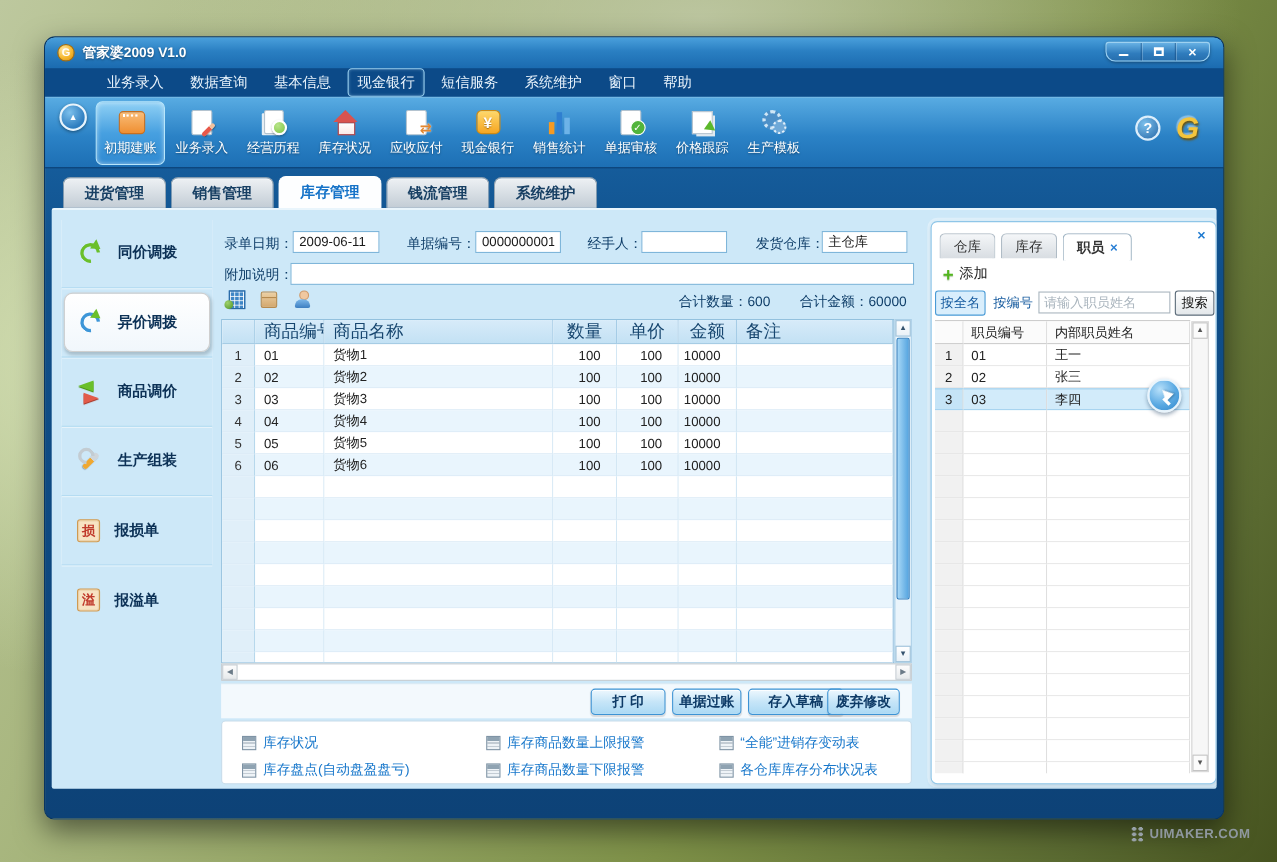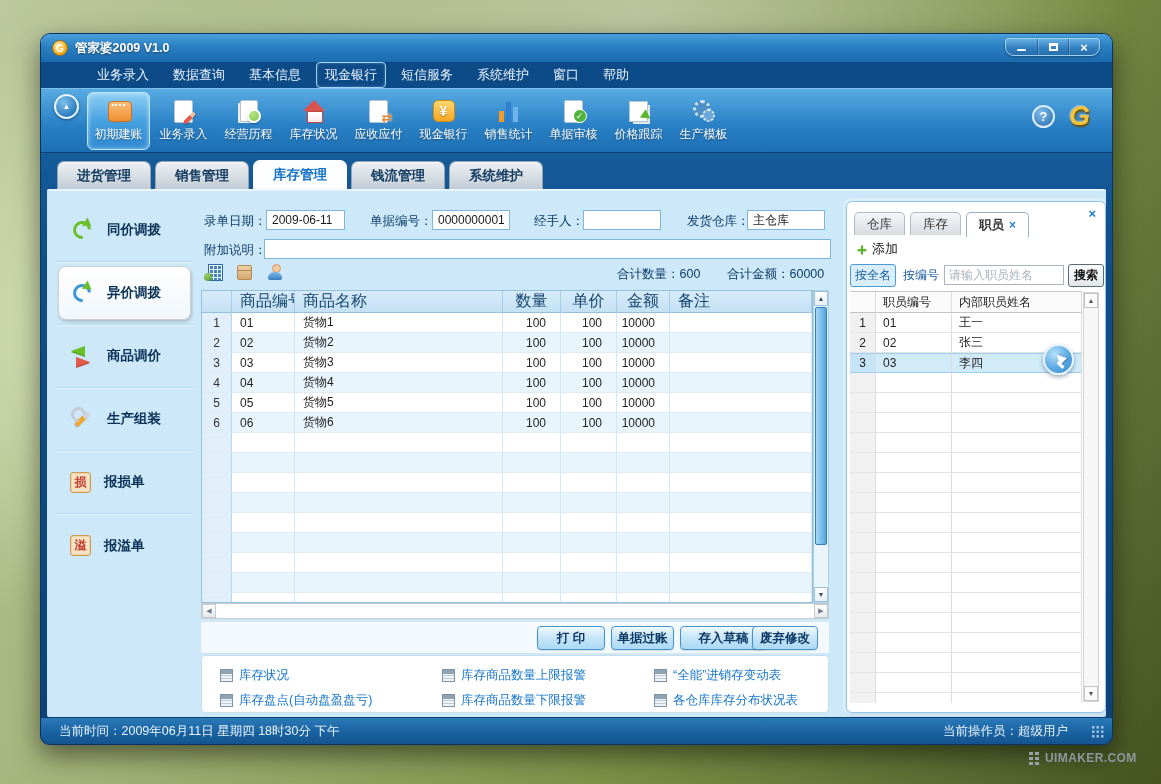--- a/index.html
+++ b/index.html
@@ -263,21 +263,21 @@
   .sp-addrow { position:absolute; left:10px; top:38px; display:flex; align-items:center; gap:5px; cursor:default; }
   .add-plus { color:#53b61f; font-size:17px; font-weight:900; line-height:1; text-shadow:0 1px 1px rgba(40,100,10,.4); }
   .add-label { font-size:13px; color:#222; }
   .sp-search { position:absolute; left:3px; top:62px; height:22px; display:flex; align-items:center; }
   .byname-btn { background:#d9eefc; border:1px solid #4a9bd6; border-radius:3px; color:#155a9e;
     font-size:12px; padding:2px 4px; cursor:default; font-family:inherit; }
   .bycode-lbl { color:#155a9e; font-size:12px; margin:0 5px 0 7px; cursor:default; }
   .sp-input { width:120px; height:20px; border:1px solid #aab6bf; font-size:12px; padding:0 4px; color:#333; font-family:inherit; }
   .sp-input::placeholder { color:#a9b4bd; }
   .search-btn { margin-left:4px; background:linear-gradient(#ffffff,#e3e7ea); border:1px solid #5a6a78;
-    border-radius:3px; font-size:12px; color:#111; padding:2px 5px; cursor:default; font-family:inherit;font-weight:bold; }
+    border-radius:3px; font-size:12px; color:#111; padding:2px 5px; cursor:default; font-family:inherit; }
   .sp-grid { position:absolute; left:3px; top:89px; width:232px; height:412px; overflow:hidden;
     border-top:1px solid #c8c8c8; }
   .sp-row { display:flex; height:20px;text-align:right; }
   .sp-row.header { height:21px; }
   .sp-row.header .sp-cell { background:#fbfbfb; color:#222; border-bottom:1px solid #c4c4c4; font-size:12px; }
   .sp-cell { height:100%; display:flex; align-items:center; font-size:12px; color:#222;
     border-right:1px solid #dcdcdc; border-bottom:1px solid #e4e4e4; background:#fff; white-space:nowrap; overflow:hidden; }
   .sp-cell.n { justify-content:center; background:#f1f1f1; }
   .sp-cell.t { padding-left:7px; }
   .sp-row.selected .sp-cell { background:#d2ebfa; border-top:1px solid #9ecfee; border-bottom:1px solid #9ecfee; }
@@ -794,24 +794,19 @@
         </div>
       <div class="sp-vscroll">
         <div class="scroll-btn" style="top:0">▲</div>
         <div class="scroll-btn" style="bottom:0">▼</div>
       </div>
       <div class="cursor-badge"></div>
     </div>
 
   </div>
 
-  <div class="statusbar">
-    <span class="status-left">当前时间：2009年06月11日 星期四 18时30分 下午</span>
-    <span class="status-right">当前操作员：超级用户</span>
-    <div class="grip"></div>
-  </div>
 
 </div>
 
 <div class="watermark">
   <span class="wm-ico"></span>
   <span class="wm-text">UIMAKER.COM</span>
 </div>
 
 </body></html>

